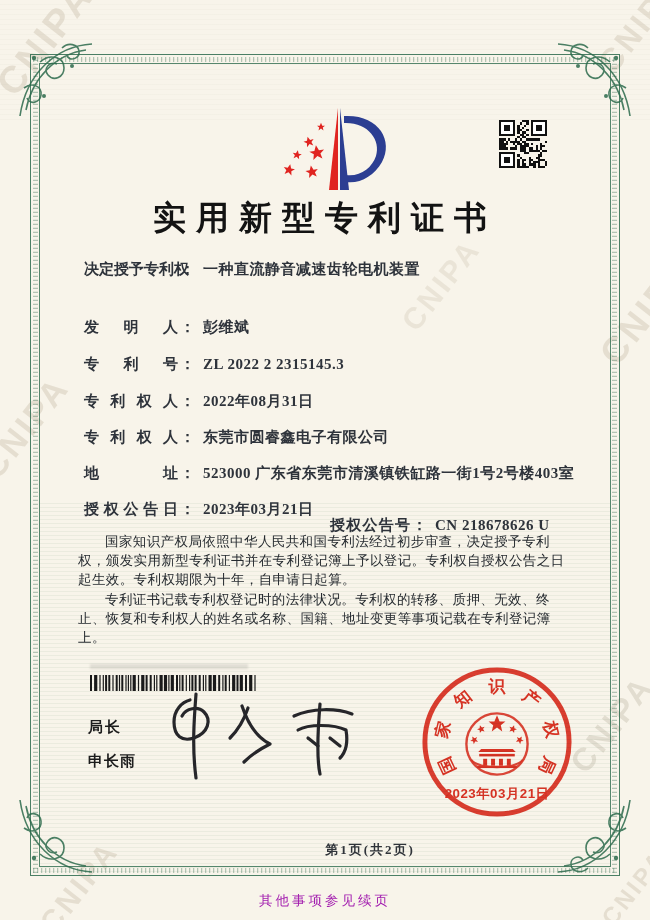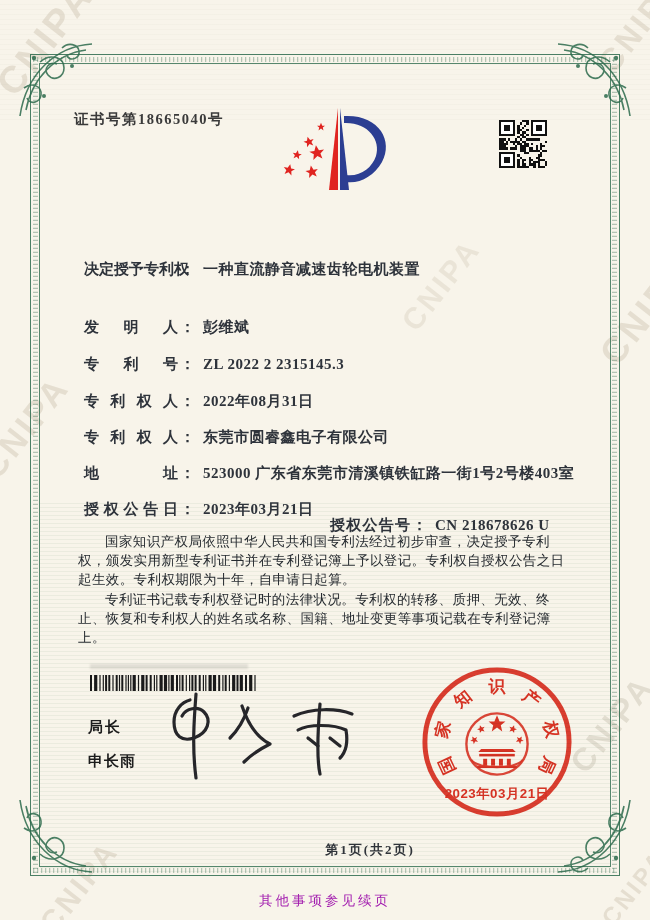--- a/index.html
+++ b/index.html
@@ -158,21 +158,20 @@
       <path d="M82,8 C46,10 16,38 10,80"></path>
       <path d="M76,14 C46,18 22,42 16,74"></path>
       <path d="M30,26 c10,-9 24,-5 24,6 c0,9 -10,14 -16,7 c-5,-6 1,-14 9,-11"></path>
       <path d="M14,52 c8,-6 18,-2 17,7 c-1,8 -11,10 -14,3"></path>
       <path d="M52,12 c6,-6 16,-4 17,3 c1,7 -8,11 -12,5"></path>
       <circle cx="24" cy="22" r="2.2" fill="currentColor" stroke="none"></circle>
     </g>
       </svg>
   </div>
 
-  <div class="cert-no">证书号第18665040号</div>
 
   <div class="logo">
     <svg viewBox="0 0 130 94">
       <defs>
         <path id="star" d="M0,-10 L2.94,-3.09 9.51,-3.09 4.26,1.18 5.88,8.09 0,3.82 -5.88,8.09 -4.26,1.18 -9.51,-3.09 -2.94,-3.09 Z"></path>
       </defs>
       <polygon points="66,6 57,88 66,88" fill="#e02420"></polygon>
       <polygon points="68,6 68,88 77,88" fill="#2c3e92"></polygon>
       <path d="M72,14 C106,12 122,38 110,60 C102,74 88,82 74,80 L74,73 C88,75 100,66 104,54 C109,38 96,20 72,21 Z" fill="#2c3e92"></path>
       <use href="#star" fill="#e02420" transform="translate(49,25) scale(.42)"></use>
@@ -322,20 +321,21 @@
         <rect x="10" y="20" width="1" height="1" fill="#111"></rect>
         <rect x="11" y="20" width="1" height="1" fill="#111"></rect>
         <rect x="12" y="20" width="1" height="1" fill="#111"></rect>
         <rect x="15" y="20" width="1" height="1" fill="#111"></rect>
         <rect x="17" y="20" width="1" height="1" fill="#111"></rect>
         <rect x="18" y="20" width="1" height="1" fill="#111"></rect>
         <rect x="19" y="20" width="1" height="1" fill="#111"></rect>
       </svg>
   </div>
 
+  <div class="title">实用新型专利证书</div>
 
   <div class="fields">
     <div class="frow r0">
       <span class="flabel">决定授予专利权</span><span class="fcolon">：</span><span class="fvalue">一种直流静音减速齿轮电机装置</span>
     </div>
     <div class="frow r1">
       <span class="flabel">发明人</span><span class="fcolon">：</span><span class="fvalue">彭维斌</span>
     </div>
     <div class="frow r2">
       <span class="flabel">专利号</span><span class="fcolon">：</span><span class="fvalue">ZL 2022 2 2315145.3</span>

